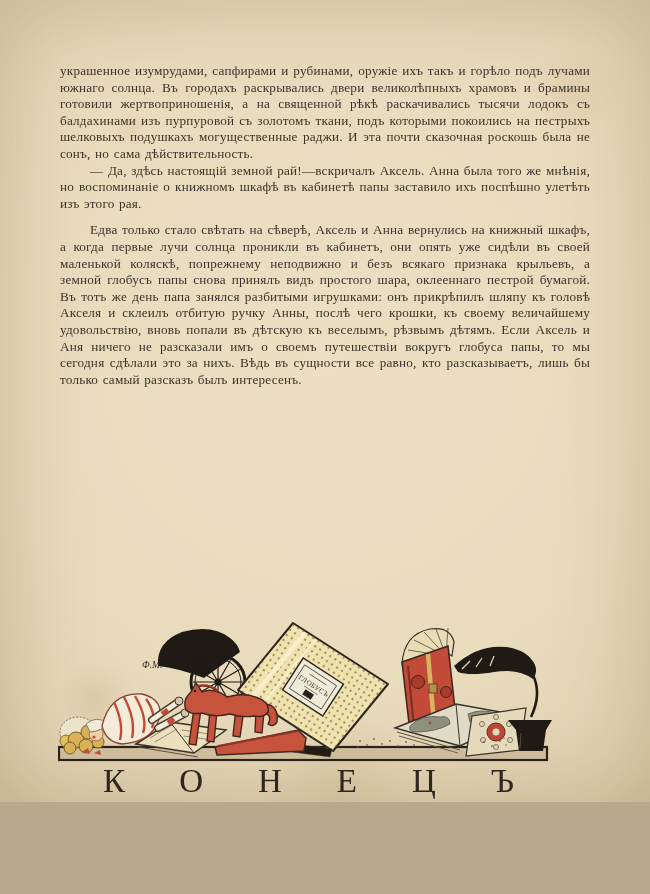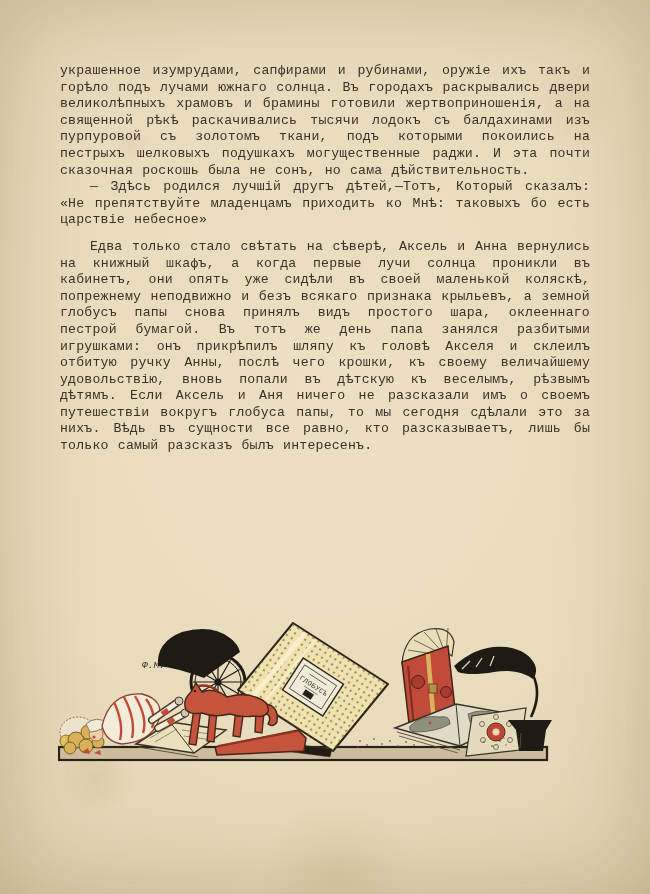--- a/index.html
+++ b/index.html
@@ -1,20 +1,20 @@
 <!DOCTYPE html>
 <html lang="ru"><head>
 <meta charset="utf-8">
 <style>
   html,body { margin:0; padding:0; background:#b6a98c; }
   .page {
-    position:relative; width:650px; height:894px; overflow:hidden;
+    position:relative; width:650px; height:802px; overflow:hidden;
     background: radial-gradient(ellipse 95% 80% at 50% 44%, #ecdfc2 0%, #e9dcbd 52%, #e0d2b1 82%, #d3c19b 100%);
     box-shadow: inset 0 0 85px 10px rgba(120,94,52,0.24);
-    font-family:Liberation Mono, monospace;
+    font-family:Liberation Serif, serif;
   }
   .stains {
     position:absolute; inset:0; pointer-events:none;
     background:
       radial-gradient(circle 55px at 15% 87%, rgba(150,110,60,.12), rgba(150,110,60,0) 70%),
       radial-gradient(circle 70px at 88% 12%, rgba(150,110,60,.08), rgba(150,110,60,0) 70%),
       radial-gradient(circle 110px at 52% 98%, rgba(150,110,60,.10), rgba(150,110,60,0) 70%),
       radial-gradient(circle 30px at 20% 16%, rgba(150,110,60,.07), rgba(150,110,60,0) 70%);
   }
   .text-block {
@@ -33,21 +33,21 @@
   }
 </style>
 </head>
 <body>
 
 <div class="page">
   <div class="stains"></div>
 
   <div class="text-block">
     <p class="no-indent">украшенное изумрудами, сапфирами и рубинами, оружіе ихъ такъ и горѣло подъ лучами южнаго солнца. Въ городахъ раскрывались двери великолѣпныхъ храмовъ и брамины готовили жертвоприношенія, а на священной рѣкѣ раскачивались тысячи лодокъ съ балдахинами изъ пурпуровой съ золотомъ ткани, подъ которыми покоились на пестрыхъ шелковыхъ подушкахъ могущественные раджи. И эта почти сказочная роскошь была не сонъ, но сама дѣйствительность.</p>
-    <p>— Здѣсь родился лучшій другъ дѣтей,—Тотъ, Который сказалъ: «Не препятствуйте младенцамъ приходить ко Мнѣ: таковыхъ бо есть царствіе небесное»</p>
+    <p>— Да, здѣсь настоящій земной рай!—вскричалъ Аксель. Анна была того же мнѣнія, но воспоминаніе о книжномъ шкафѣ въ кабинетѣ папы заставило ихъ поспѣшно улетѣть изъ этого рая.</p>
     <p class="section-gap">Едва только стало свѣтать на сѣверѣ, Аксель и Анна вернулись на книжный шкафъ, а когда первые лучи солнца проникли въ кабинетъ, они опять уже сидѣли въ своей маленькой коляскѣ, попрежнему неподвижно и безъ всякаго признака крыльевъ, а земной глобусъ папы снова принялъ видъ простого шара, оклееннаго пестрой бумагой. Въ тотъ же день папа занялся разбитыми игрушками: онъ прикрѣпилъ шляпу къ головѣ Акселя и склеилъ отбитую ручку Анны, послѣ чего крошки, къ своему величайшему удовольствію, вновь попали въ дѣтскую къ веселымъ, рѣзвымъ дѣтямъ. Если Аксель и Аня ничего не разсказали имъ о своемъ путешествіи вокругъ глобуса папы, то мы сегодня сдѣлали это за нихъ. Вѣдь въ сущности все равно, кто разсказываетъ, лишь бы только самый разсказъ былъ интересенъ.</p>
   </div>
 
   <svg class="illustration" viewBox="0 0 532 152">
     <defs>
       <pattern id="bkdots" width="6" height="6" patternUnits="userSpaceOnUse" patternTransform="rotate(33)">
         <circle cx="2" cy="2" r="1.15" fill="#6d5c41"></circle>
       </pattern>
     </defs>
 
@@ -214,13 +214,14 @@
         <circle cx="300" cy="127" r="0.8"></circle>
       <circle cx="318" cy="128" r="0.8"></circle>
         <circle cx="426" cy="122" r="1"></circle>
         <circle cx="434" cy="126" r="0.9"></circle>
       <circle cx="442" cy="121" r="1"></circle>
         <circle cx="448" cy="125" r="0.8"></circle>
         <circle cx="446" cy="118" r="0.8"></circle>
     </g>
   </svg>
 
+  <div class="caption">КОНЕЦЪ</div>
 </div>
 
 </body></html>

